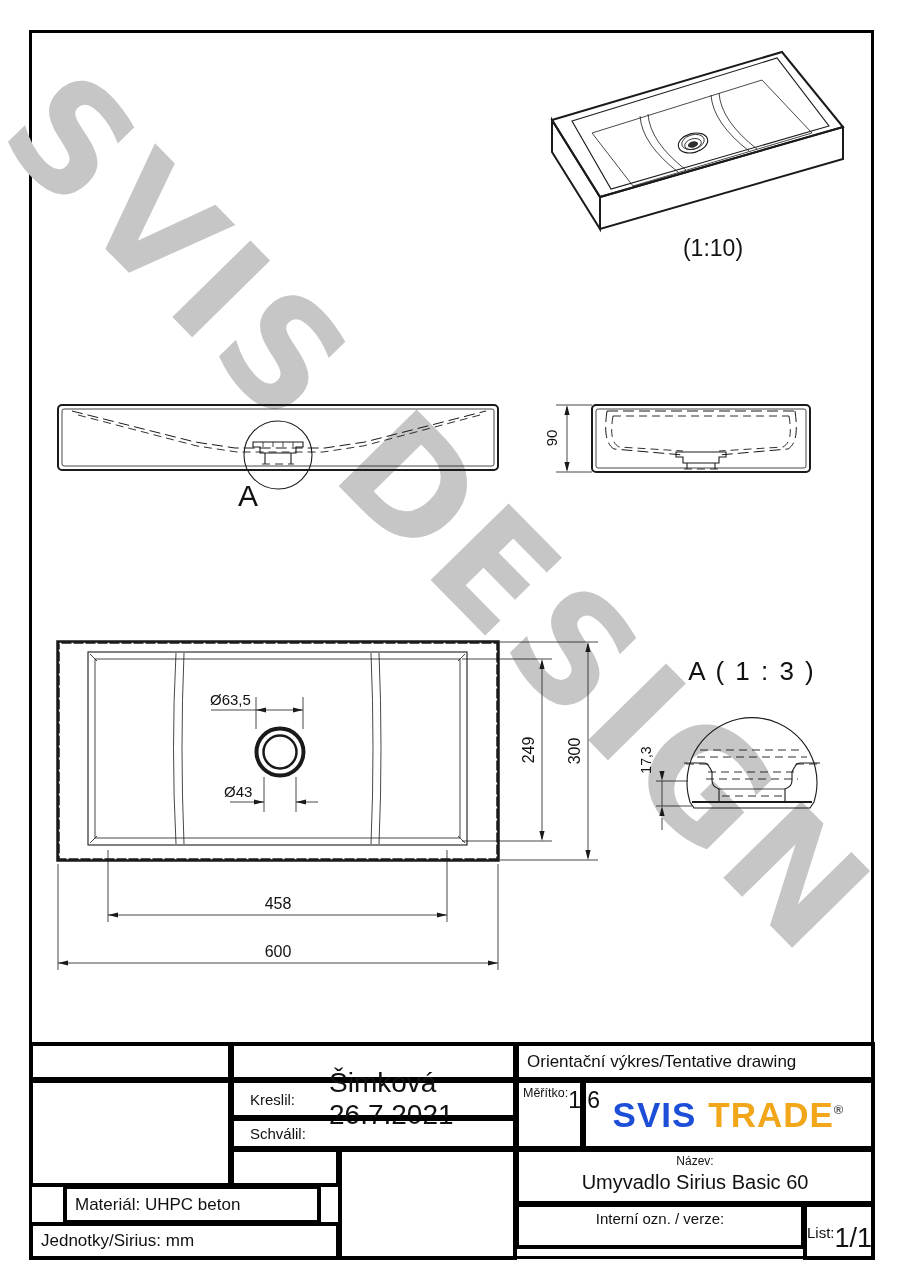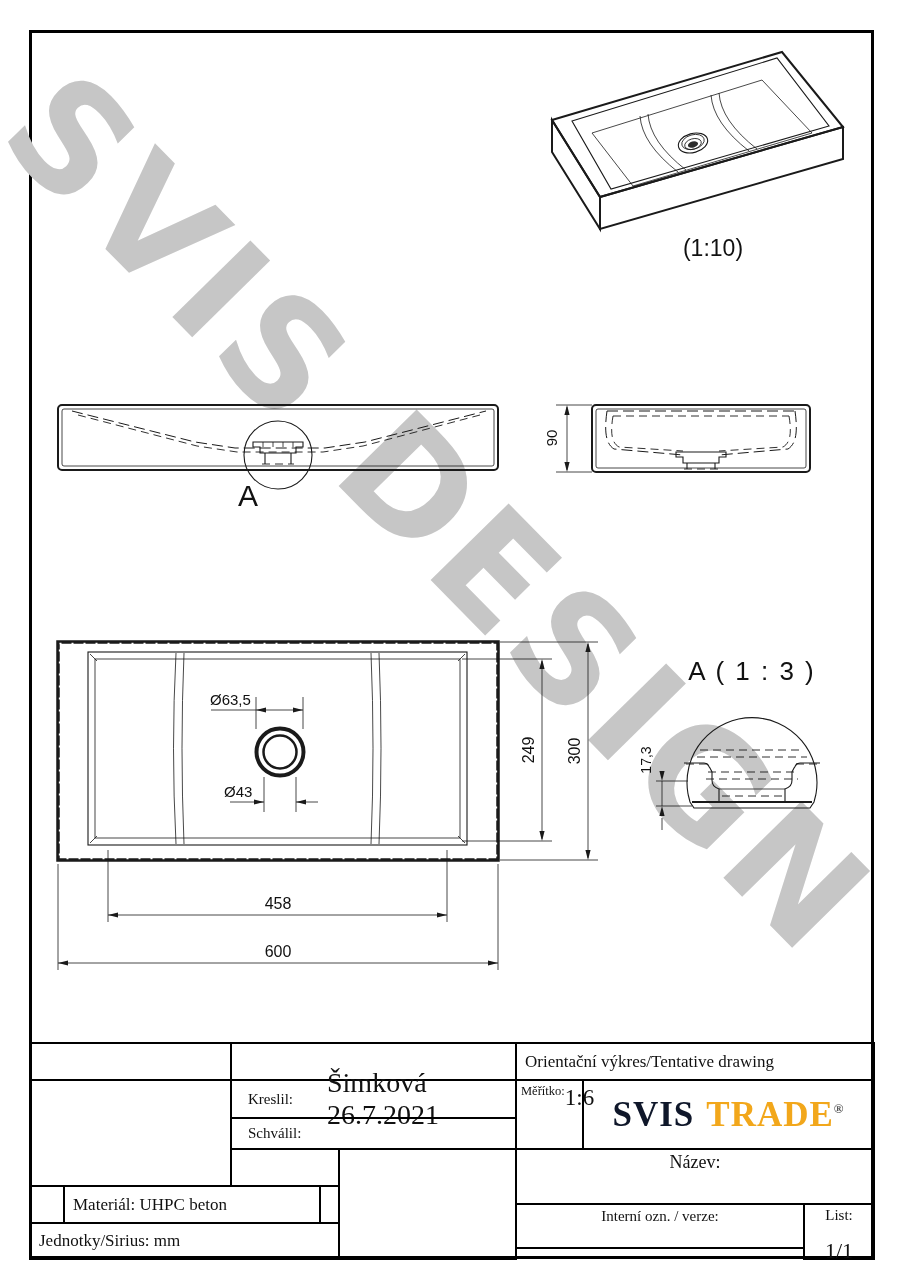--- a/index.html
+++ b/index.html
@@ -16,42 +16,42 @@
   .ln{stroke:#1a1a1a;fill:none;}
   .thick{stroke-width:3.5;}
   .med{stroke-width:2;}
   .thin{stroke-width:1.1;}
   .hair{stroke-width:0.8;}
   .dash{stroke:#1a1a1a;fill:none;stroke-width:1;stroke-dasharray:11 5;}
   .dash2{stroke:#1a1a1a;fill:none;stroke-width:0.9;stroke-dasharray:8 5;}
   .arr{fill:#1a1a1a;stroke:none;}
   text{fill:#111;font-family:"Liberation Sans",sans-serif;}
   
-  .tb-cell{position:absolute;border:2px solid #000000;box-sizing:border-box;
-           background:transparent;z-index:3;font-family:Liberation Serif, serif;}
+  .tb-cell{position:absolute;border:4px solid #000000;box-sizing:border-box;
+           background:transparent;z-index:3;}
   .tb-text{font-size:17px;padding:0 0 0 8px;display:flex;align-items:center;height:100%;}
   .lbl{font-size:15px;}
   .kreslil-row{display:flex;align-items:center;height:100%;padding-left:16px;}
   .kreslil-val{font-size:28px;margin-left:34px;}
   .meritko{display:flex;flex-direction:row;height:100%;}
   .meritko .lbl{font-size:12.5px;padding:3px 0 0 4px;}
   .meritko .val{font-size:23px;text-align:center;margin-top:4px;}
   .logo-cell{display:flex;align-items:center;justify-content:center;height:100%;}
   .logo{font-weight:bold;font-size:35px;letter-spacing:1px;white-space:nowrap;}
-  .logo .p1{color:#0f172a;}
+  .logo .p1{color:#1d4ed8;}
   .logo .p2{color:#F2A71B;margin-left:12px;}
   .logo sup{font-size:13px;color:#555;vertical-align:super;}
   .nazev{display:flex;flex-direction:column;align-items:center;height:100%;}
-  .nazev .lbl{font-size:18px;margin-top:2px;}
+  .nazev .lbl{font-size:12px;margin-top:2px;}
   .nazev .val{font-size:20px;margin-top:3px;}
   .interni{display:flex;justify-content:center;height:100%;}
   .interni .lbl{font-size:15px;margin-top:3px;}
-  .list{display:flex;flex-direction:column;align-items:center;height:100%;}
+  .list{display:flex;flex-direction:row;align-items:center;height:100%;}
   .list .lbl{font-size:15px;margin-top:2px;}
-  .list .val{font-size:22px;margin-top:14px;}
+  .list .val{font-size:27px;margin-top:14px;}
 </style>
 </head>
 <body>
 
 <div class="page">
   <div class="frame"></div>
 
   <div class="watermark">SVIS DESIGN</div>
 
   <svg class="view" style="left:540px;top:40px" width="340" height="235" viewBox="540 40 340 235">
@@ -256,20 +256,21 @@
     <div class="tb-cell" style="left:230px;top:1117px;width:287px;height:33px;">
       <div class="kreslil-row">
           <span class="lbl">Schválil:</span>
         </div>
     </div>
     <div class="tb-cell" style="left:230px;top:1148px;width:110px;height:39px;"></div>
     <div class="tb-cell" style="left:338px;top:1148px;width:179px;height:112px;"></div>
     <div class="tb-cell" style="left:515px;top:1148px;width:360px;height:57px;">
       <div class="nazev">
         <span class="lbl">Název:</span>
+        <span class="val">Umyvadlo Sirius Basic 60</span>
       </div>
     </div>
     <div class="tb-cell" style="left:29px;top:1185px;width:258px;height:39px;margin-left:34px;">
       <div class="tb-text">Materiál: UHPC beton</div>
     </div>
     <div class="tb-cell" style="left:29px;top:1222px;width:311px;height:38px;">
       <div class="tb-text">Jednotky/Sirius: mm</div>
     </div>
     <div class="tb-cell" style="left:515px;top:1203px;width:290px;height:46px;">
       <div class="interni">

